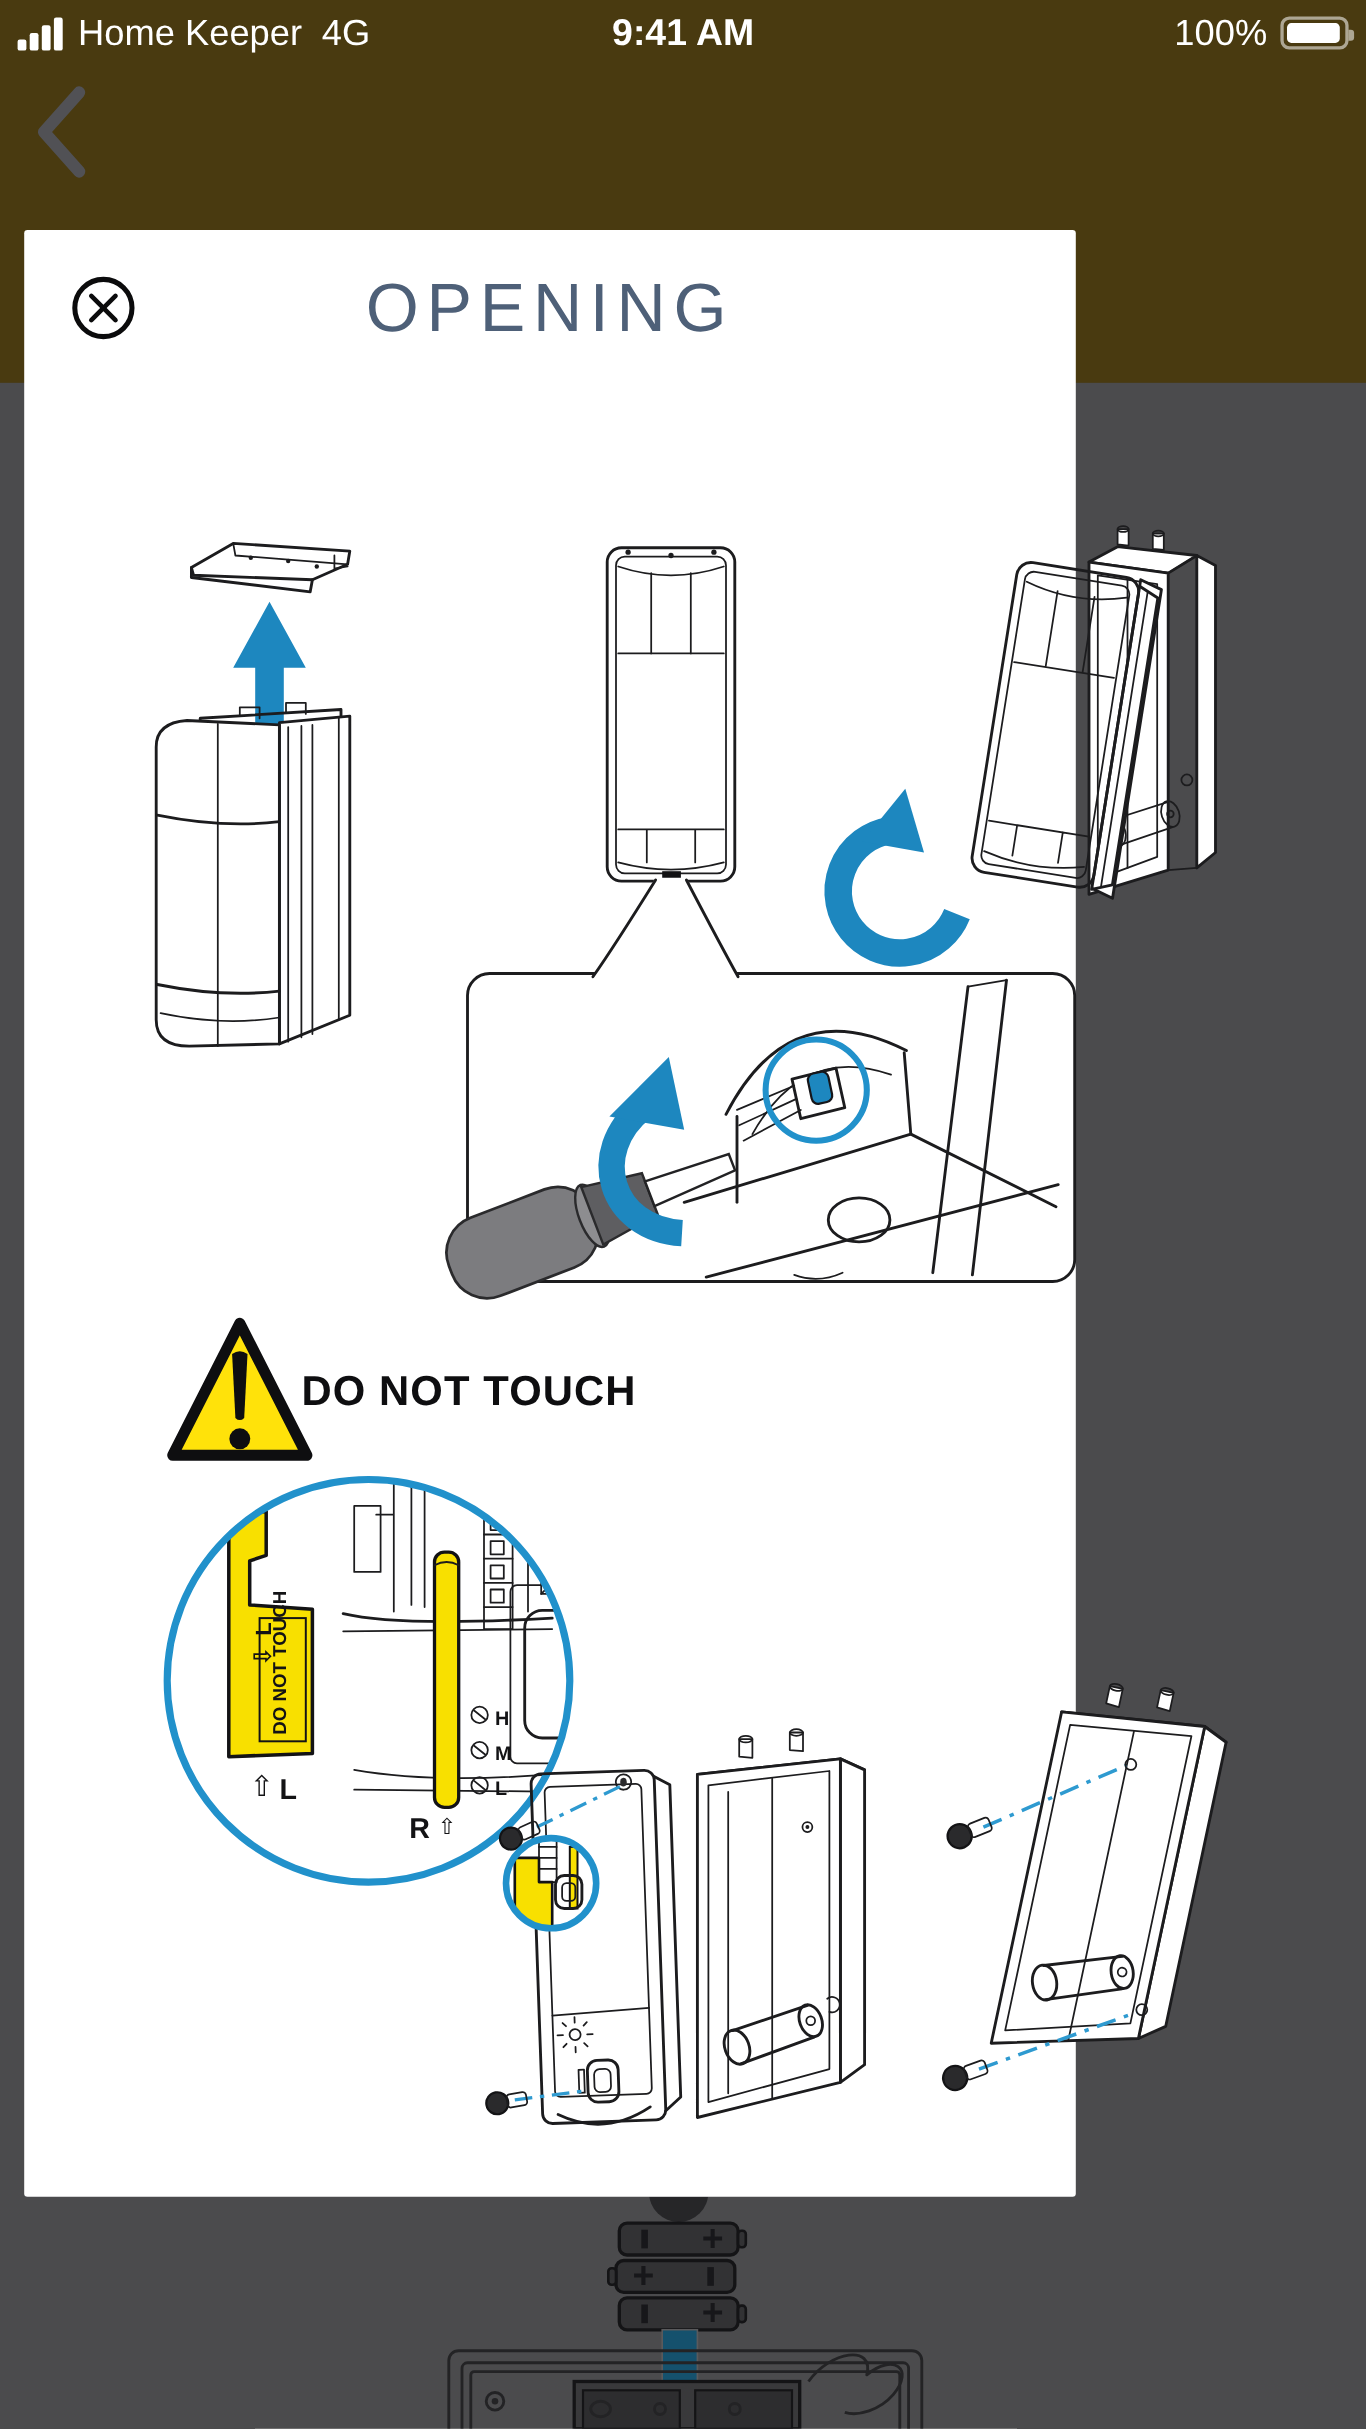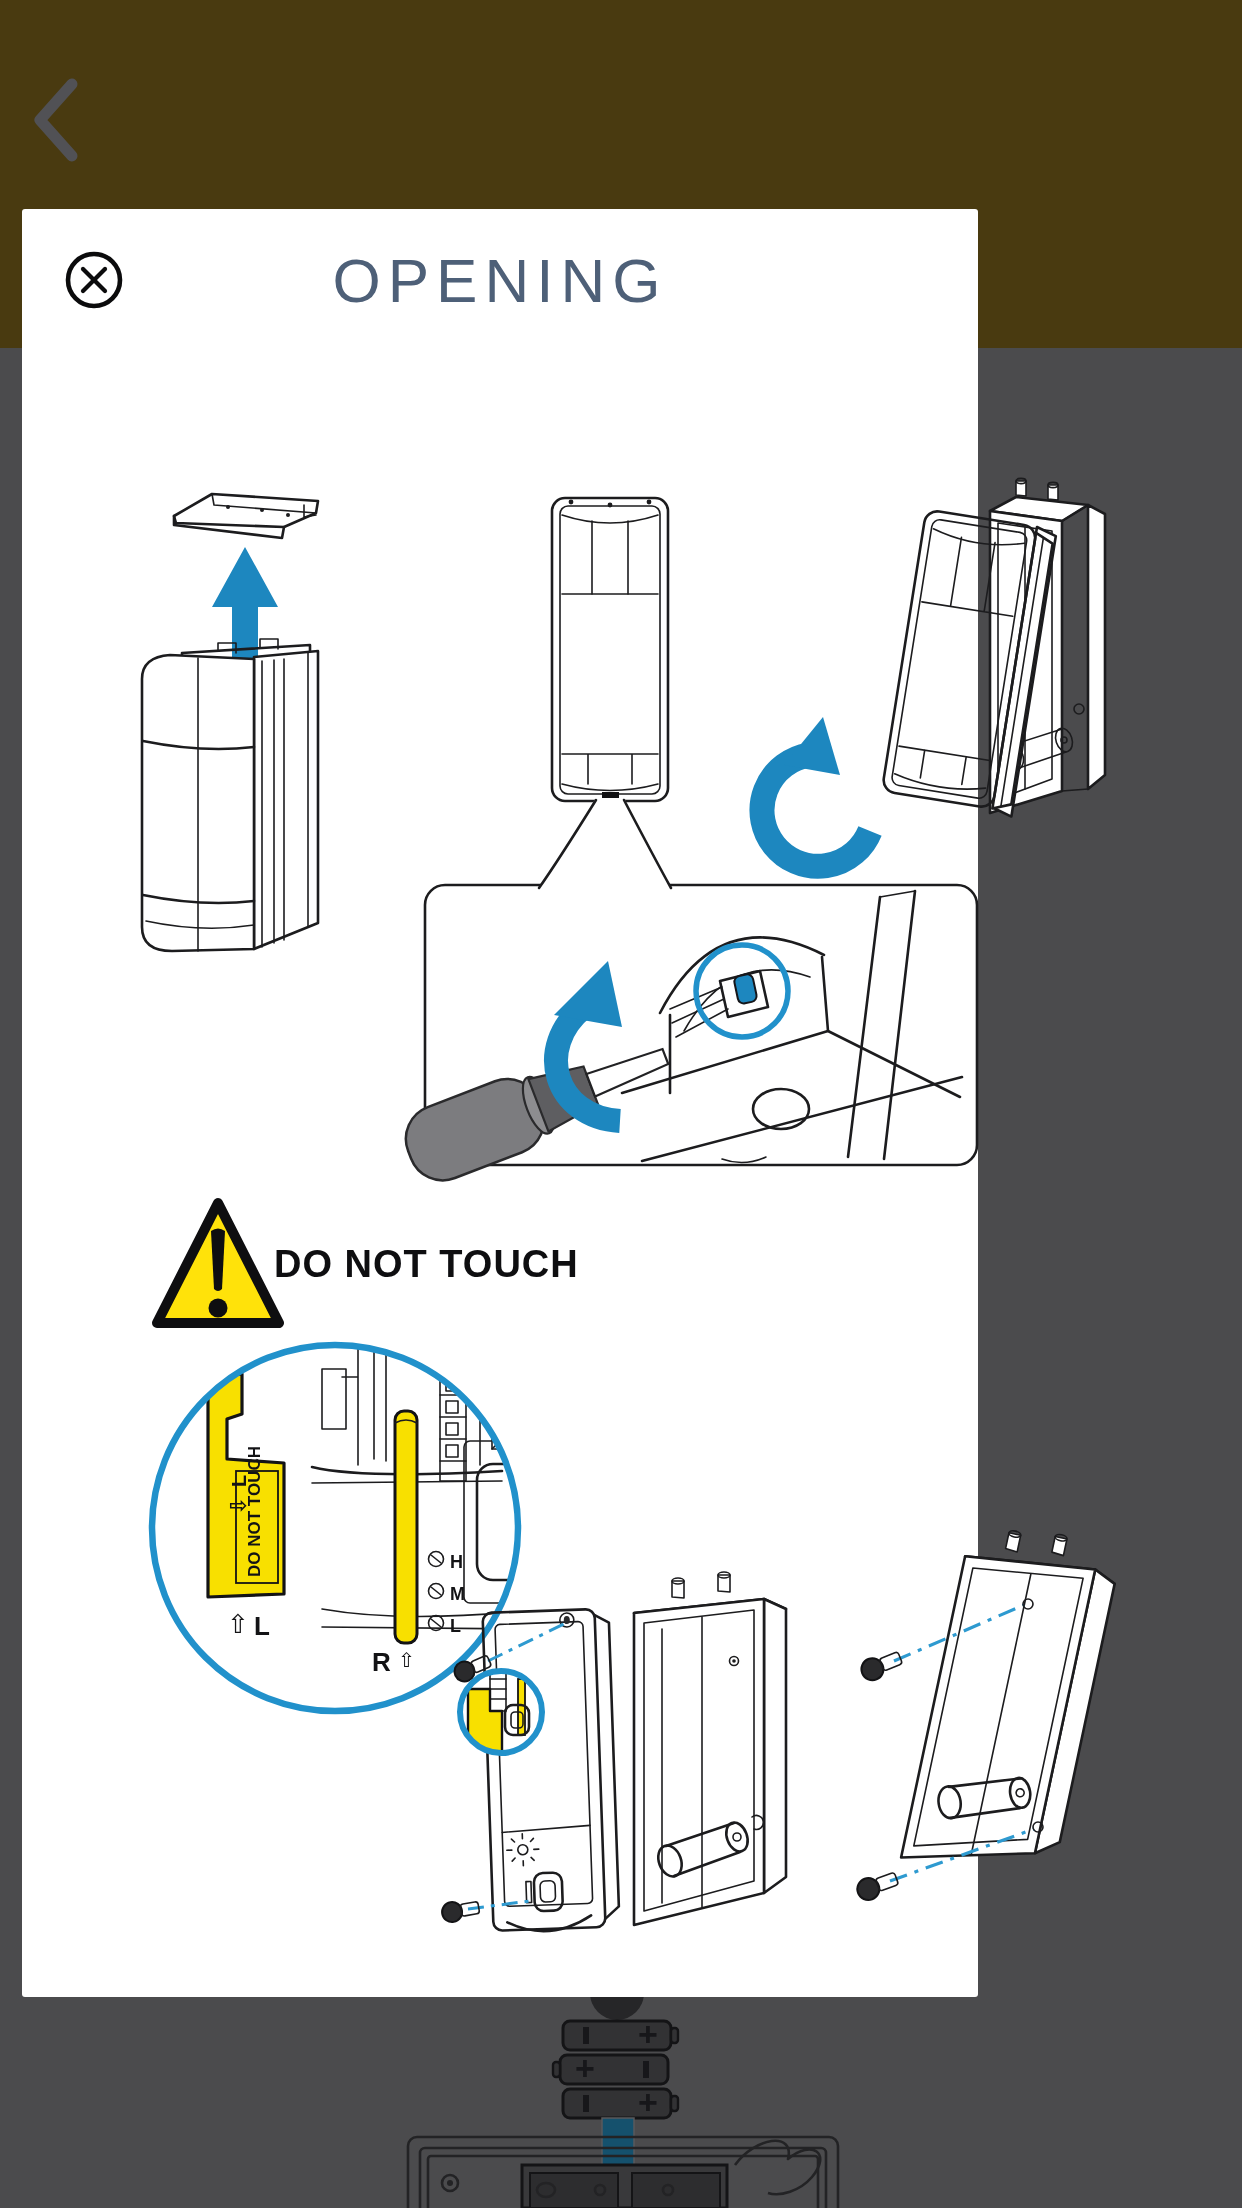--- a/index.html
+++ b/index.html
@@ -37,20 +37,40 @@
   
   .ln{fill:none;stroke:#1c1c1e;stroke-width:2.6;stroke-linejoin:round;stroke-linecap:round;}
   .lnt{fill:none;stroke:#1c1c1e;stroke-width:1.6;stroke-linejoin:round;stroke-linecap:round;}
   .wfill{fill:#ffffff;}
   .dimln{fill:none;stroke:#232325;stroke-width:2.6;stroke-linejoin:round;}
 </style>
 </head>
 <body>
 
 <div class="olive-header">
+  <div class="status-bar">
+    <div class="sb-left">
+      <div class="signal-bars">
+        <span style="height:10px"></span>
+          <span style="height:16px"></span>
+          <span style="height:23px"></span>
+          <span style="height:30px"></span>
+      </div>
+      <span class="sb-carrier">Home Keeper</span>
+      <span class="sb-net">4G</span>
+    </div>
+    <div class="sb-time">9:41 AM</div>
+    <div class="sb-right">
+      <span class="sb-batt-pct">100%</span>
+      <span class="batt">
+          <span class="fill"></span>
+          <span class="nub"></span>
+        </span>
+    </div>
+  </div>
   <div class="back-btn">
     <svg width="80" height="96" viewBox="0 0 80 96">
       <polyline points="54,12 22,48 54,84" fill="none" stroke="#515155" stroke-width="11" stroke-linecap="round" stroke-linejoin="round"></polyline>
     </svg>
   </div>
 </div>
 
 <svg class="dim-svg" viewBox="0 0 1242 211">
   <circle cx="617" cy="-4" r="27" fill="#262628"></circle>
 

